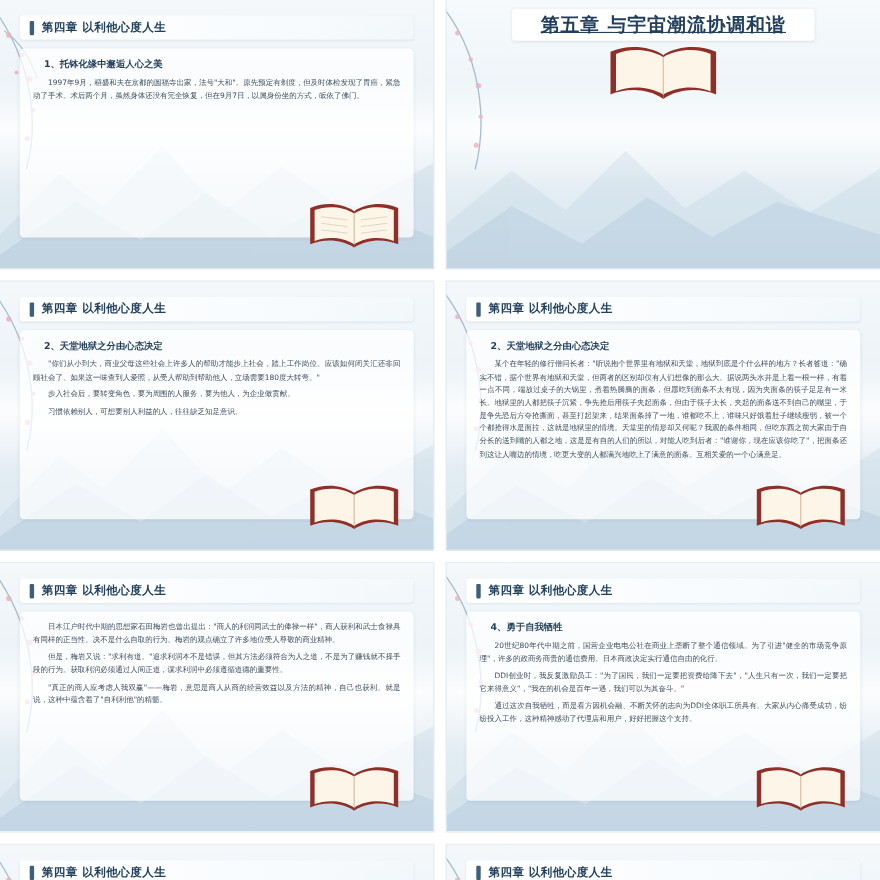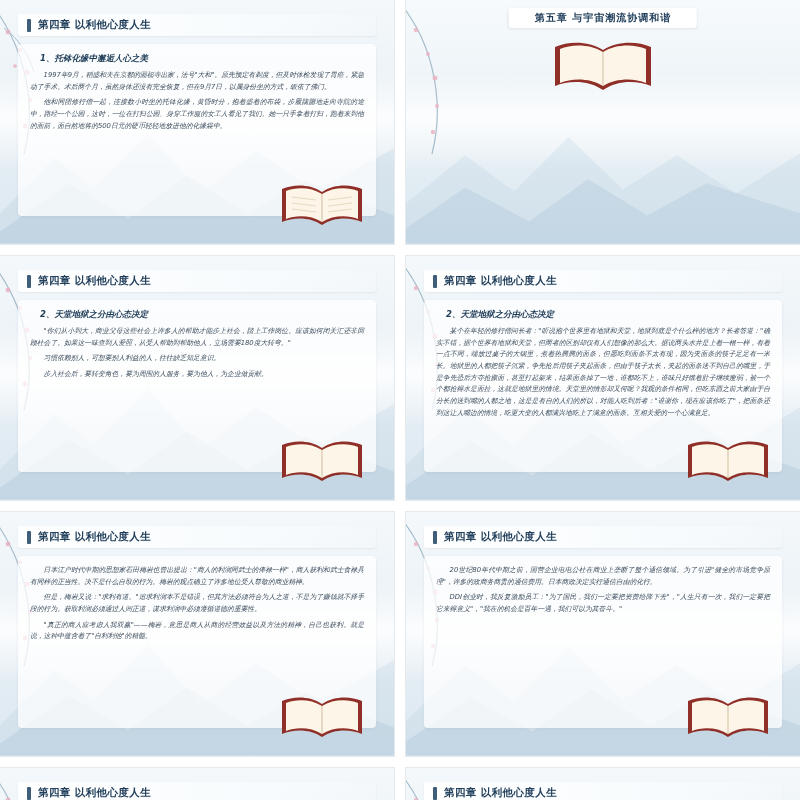--- a/index.html
+++ b/index.html
@@ -65,21 +65,20 @@
   .card{
     position:relative;
     margin:8px 18px 0 18px;
     padding:9px 12px 10px 12px;
     background:rgba(255,255,255,.74);
     border-radius:4px;
     box-shadow:0 1px 3px rgba(120,140,165,.14);
     height:172px;
     box-sizing:border-box;
     overflow:hidden;
-    font-style:italic;
   }
   .card .sub{
     font-size:8.5px;color:#1f3c58;font-weight:bold;margin:0 0 5px 10px;
   }
   .card p{
     margin:0 0 4px 0;
     font-size:6.8px;line-height:1.72;
     color:#3d4e5e;
     text-align:justify;
     text-indent:13.6px;
@@ -93,23 +92,24 @@
   }
   .book svg{display:block;}
   
   .slide.chapter{
     background:linear-gradient(180deg,#f6fafc 0%,#e9f1f6 55%,#d9e6ef 100%);
   }
   .chapter-title{
     position:absolute;left:50%;top:8px;transform:translateX(-50%);
     background:#fff;border-radius:3px;
     padding:3px 26px;
-    font-size:10px;font-weight:bold;color:#22405c;letter-spacing:1px;
+    font-size:17px;font-weight:bold;color:#22405c;letter-spacing:1px;
     box-shadow:0 1px 3px rgba(120,140,160,.18);
     white-space:nowrap;
+    text-decoration:underline;
   }
   
 </style>
 </head>
 <body>
 
 <div class="deck">
 
   <div class="slide">
     <div class="mist"></div>
@@ -133,21 +133,20 @@
         </g>
       </svg>
     </div>
     <div class="hdr">
       <div class="bar"></div>
       <div class="t">第四章 以利他心度人生</div>
     </div>
     <div class="card">
       <div class="sub">1、托钵化缘中邂逅人心之美</div>
       <p>1997年9月，稻盛和夫在京都的圆福寺出家，法号"大和"。原先预定有剃度，但及时体检发现了胃癌，紧急动了手术。术后两个月，虽然身体还没有完全恢复，但在9月7日，以属身份坐的方式，皈依了佛门。</p>
-      <p>他和同团修行僧一起，连接数小时坐的托钵化缘，黄昏时分，抱着盛着的布袋，步履蹒跚地走向寺院的途中，路经一个公园，这时，一位在打扫公园、身穿工作服的女工人看见了我们。她一只手拿着打扫，跑着来到他的面前，面自然地将的500日元的硬币轻轻地放进他的化缘袋中。</p>
     </div>
     <div class="book">
       <svg width="92" height="50" viewBox="0 0 92 50">
         <path d="M46 12 C34 4 18 4 6 9 L6 42 C18 37 34 37 46 45 Z" fill="#8f2f28"></path>
         <path d="M46 12 C58 4 74 4 86 9 L86 42 C74 37 58 37 46 45 Z" fill="#8f2f28"></path>
         <path d="M46 14 C35 7 20 7 10 11 L10 39 C20 35 35 35 46 42 Z" fill="#fdf6e8"></path>
         <path d="M46 14 C57 7 72 7 82 11 L82 39 C72 35 57 35 46 42 Z" fill="#fdf6e8"></path>
         <path d="M46 14 L46 42" stroke="#d8c8ac" stroke-width="1.2"></path>
         <g stroke="#d9cbb2" stroke-width=".7">
           <path d="M16 17 L40 20"></path>
@@ -213,22 +212,22 @@
         </g>
       </svg>
     </div>
     <div class="hdr">
       <div class="bar"></div>
       <div class="t">第四章 以利他心度人生</div>
     </div>
     <div class="card">
       <div class="sub">2、天堂地狱之分由心态决定</div>
       <p>"你们从小到大，商业父母这些社会上许多人的帮助才能步上社会，踏上工作岗位。应该如何闭关汇还非回顾社会了。如果这一味查到人爱照，从受人帮助到帮助他人，立场需要180度大转弯。"</p>
+      <p>步入社会后，要转变角色，要为周围的人服务，要为他人，为企业做贡献。</p>
       <p>习惯依赖别人，可想要别人利益的人，往往缺乏知足意识。</p>
-      <p>步入社会后，要转变角色，要为周围的人服务，要为他人，为企业做贡献。</p>
     </div>
     <div class="book">
       <svg width="92" height="50" viewBox="0 0 92 50">
         <path d="M46 12 C34 4 18 4 6 9 L6 42 C18 37 34 37 46 45 Z" fill="#8f2f28"></path>
         <path d="M46 12 C58 4 74 4 86 9 L86 42 C74 37 58 37 46 45 Z" fill="#8f2f28"></path>
         <path d="M46 14 C35 7 20 7 10 11 L10 39 C20 35 35 35 46 42 Z" fill="#fdf6e8"></path>
         <path d="M46 14 C57 7 72 7 82 11 L82 39 C72 35 57 35 46 42 Z" fill="#fdf6e8"></path>
         <path d="M46 14 L46 42" stroke="#d8c8ac" stroke-width="1.2"></path>
       </svg>
     </div>
@@ -331,22 +330,24 @@
           <circle cx="37" cy="102" r="2"></circle>
             <circle cx="33" cy="128" r="2.3"></circle>
         </g>
       </svg>
     </div>
     <div class="hdr">
       <div class="bar"></div>
       <div class="t">第四章 以利他心度人生</div>
     </div>
     <div class="card">
+      <div class="sub">4、勇于自我牺牲</div>
       <p>20世纪80年代中期之前，国营企业电电公社在商业上垄断了整个通信领域。为了引进"健全的市场竞争原理"，许多的政商务商贵的通信费用。日本商政决定实行通信自由的化行。</p>
       <p>DDI创业时，我反复激励员工："为了国民，我们一定要把资费给降下去"，"人生只有一次，我们一定要把它来得意义"，"我在的机会是百年一遇，我们可以为其奋斗。"</p>
+      <p>通过这次自我牺牲，而是看方因机会融、不断关怀的志向为DDI全体职工所具有。大家从内心痛受成功，纷纷投入工作，这种精神感动了代理店和用户，好好把握这个支持。</p>
     </div>
     <div class="book">
       <svg width="92" height="50" viewBox="0 0 92 50">
         <path d="M46 12 C34 4 18 4 6 9 L6 42 C18 37 34 37 46 45 Z" fill="#8f2f28"></path>
         <path d="M46 12 C58 4 74 4 86 9 L86 42 C74 37 58 37 46 45 Z" fill="#8f2f28"></path>
         <path d="M46 14 C35 7 20 7 10 11 L10 39 C20 35 35 35 46 42 Z" fill="#fdf6e8"></path>
         <path d="M46 14 C57 7 72 7 82 11 L82 39 C72 35 57 35 46 42 Z" fill="#fdf6e8"></path>
         <path d="M46 14 L46 42" stroke="#d8c8ac" stroke-width="1.2"></path>
       </svg>
     </div>

